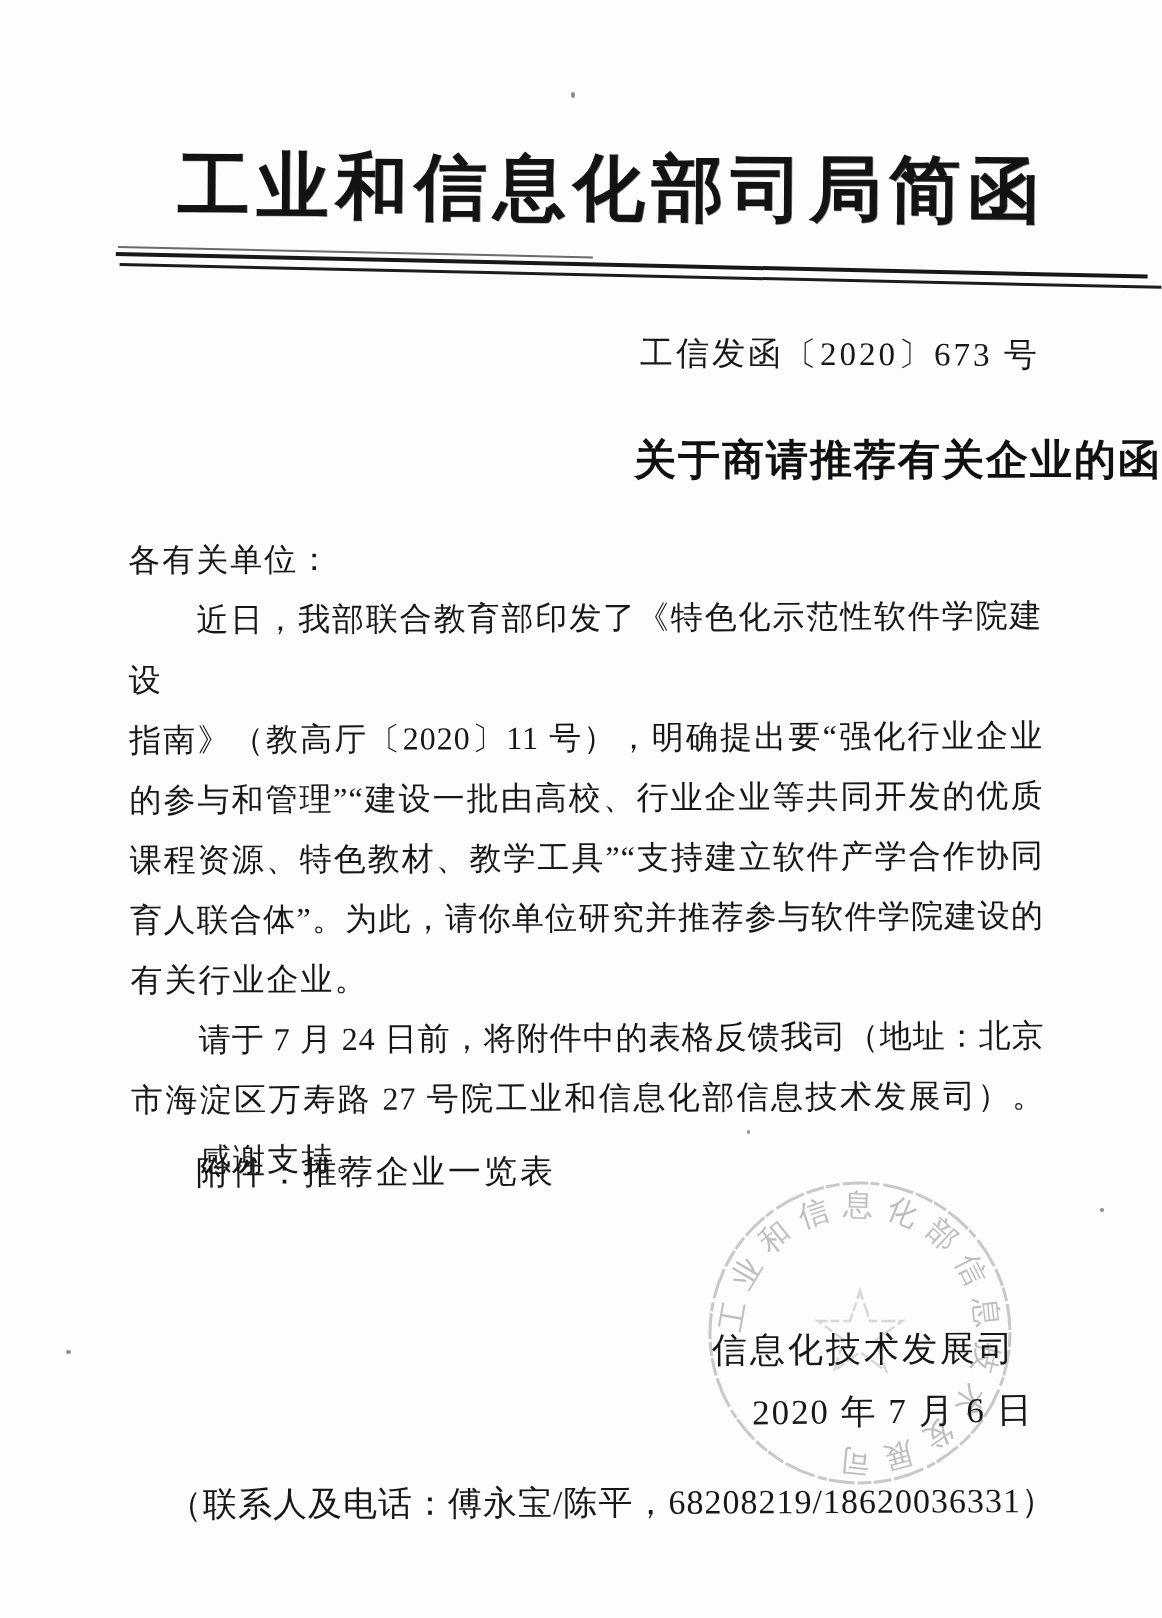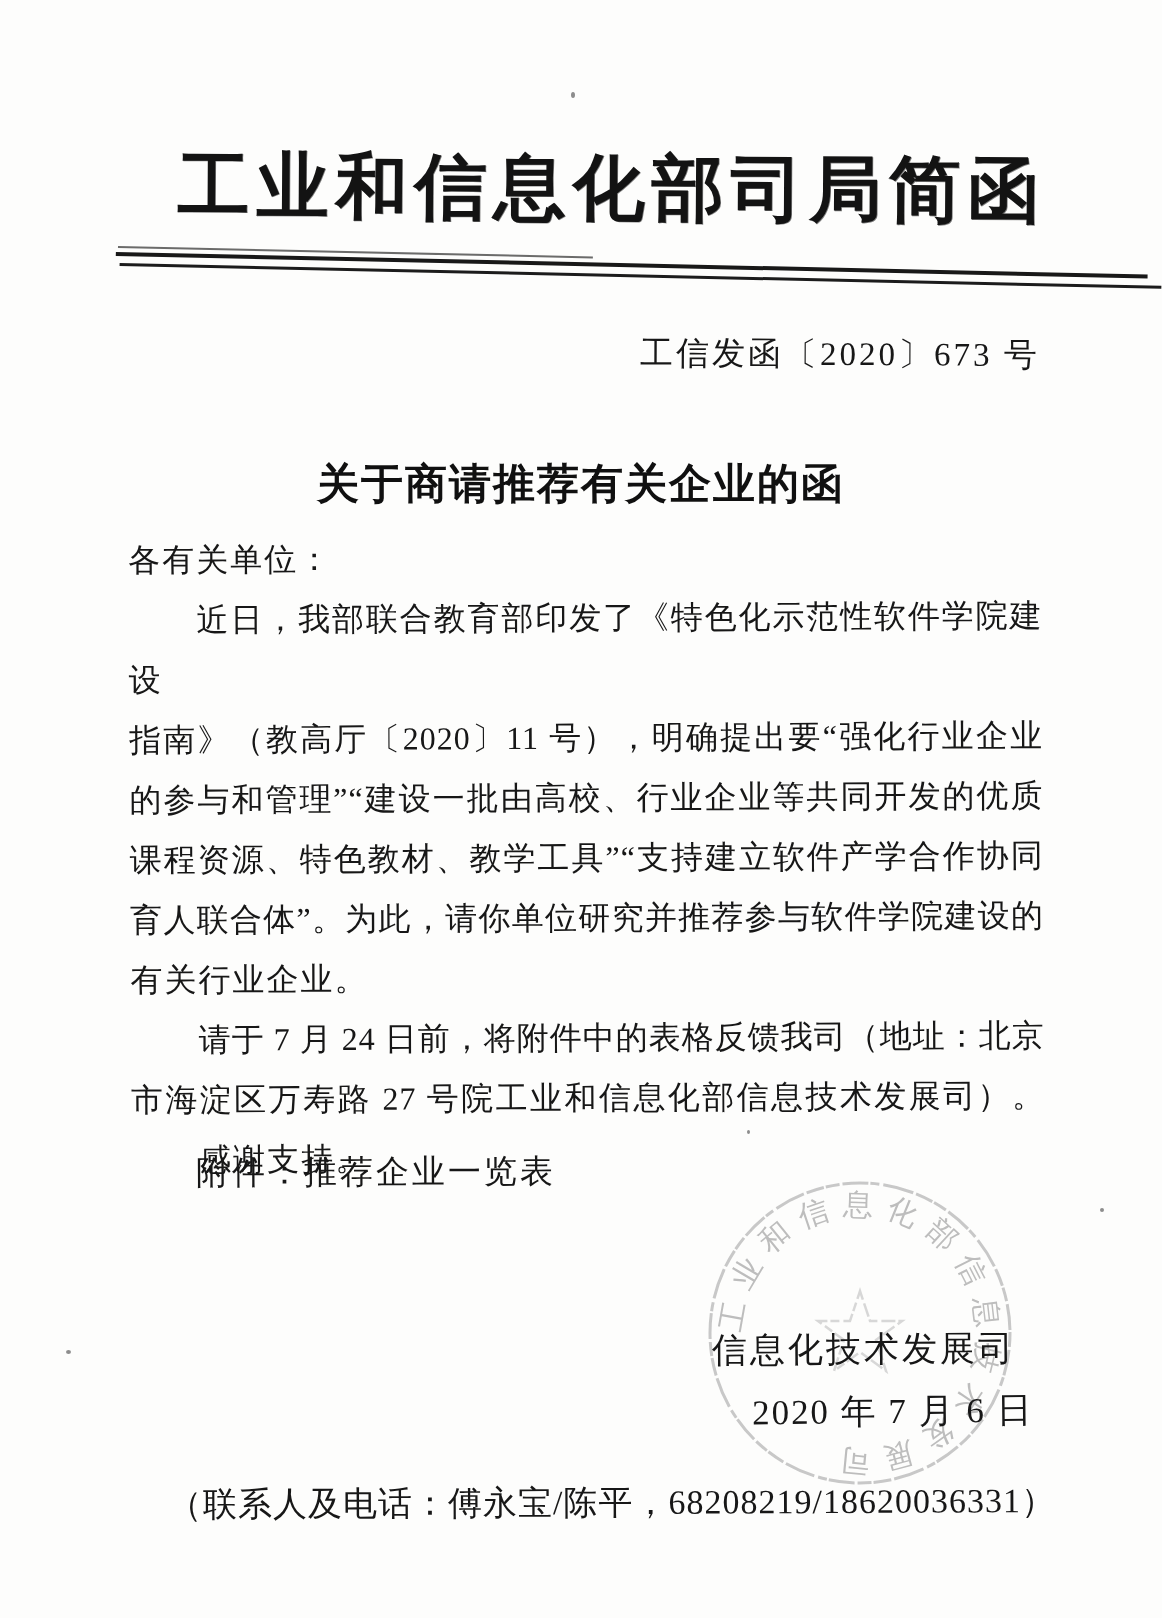--- a/index.html
+++ b/index.html
@@ -69,23 +69,23 @@
     top: 332px;
     font-size: 33px;
     letter-spacing: 3px;
     transform: rotate(0.3deg);
   }
 
   
   .doc-title {
     position: absolute;
     left: 0;
-    top: 456px;
+    top: 432px;
     width: 100%;
-    text-align: center;
+    text-align: right;
     font-size: 42px;
     font-weight: 700;
     letter-spacing: 2px;
     color: #101010;
   }
 
   
   .body-block {
     position: absolute;
     left: 128px;

